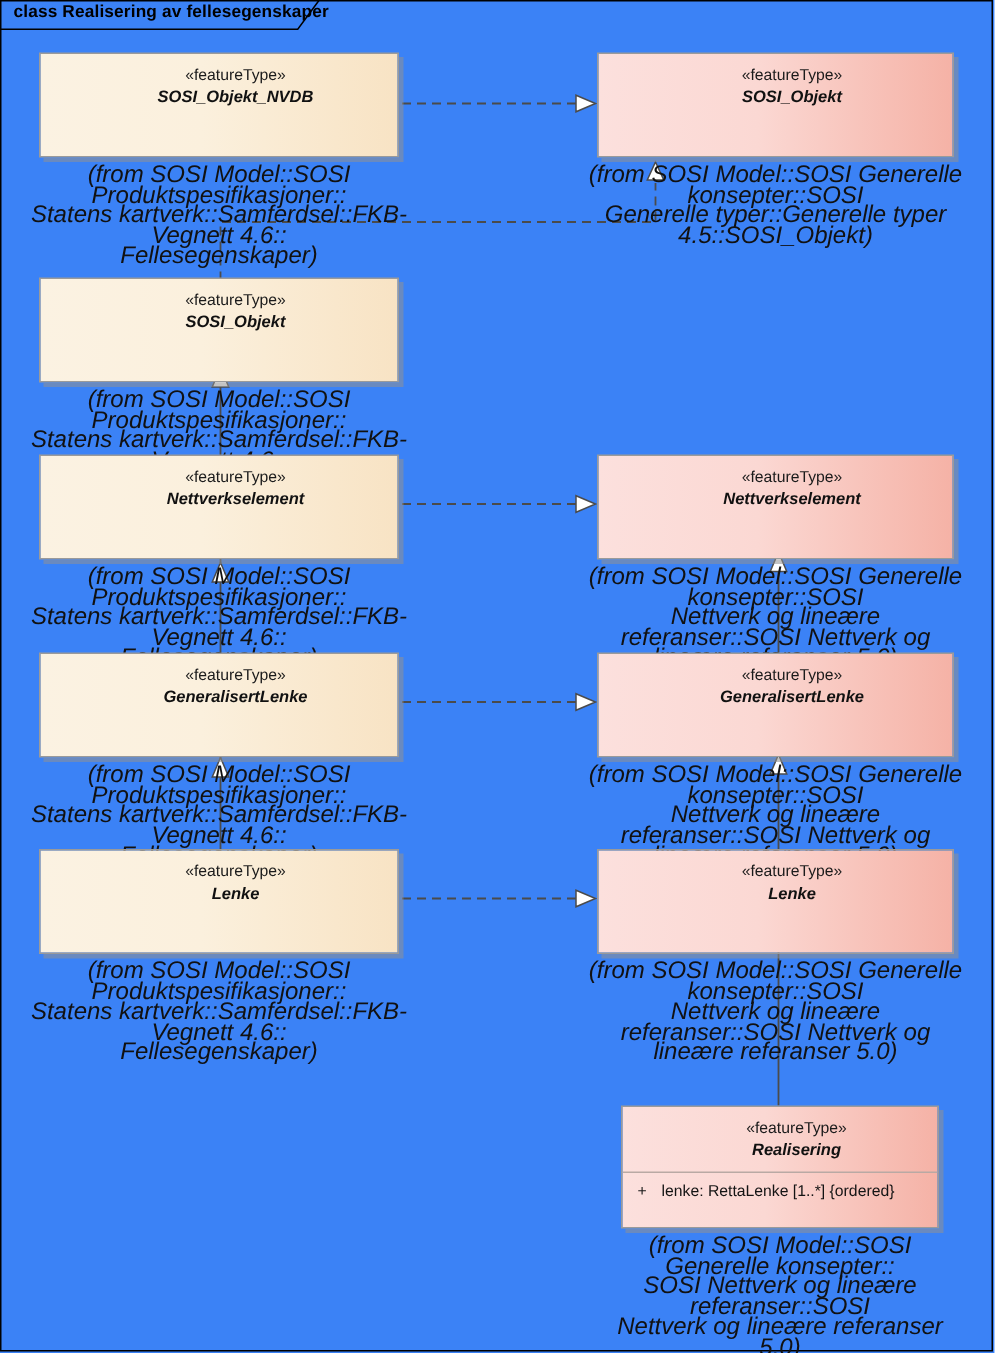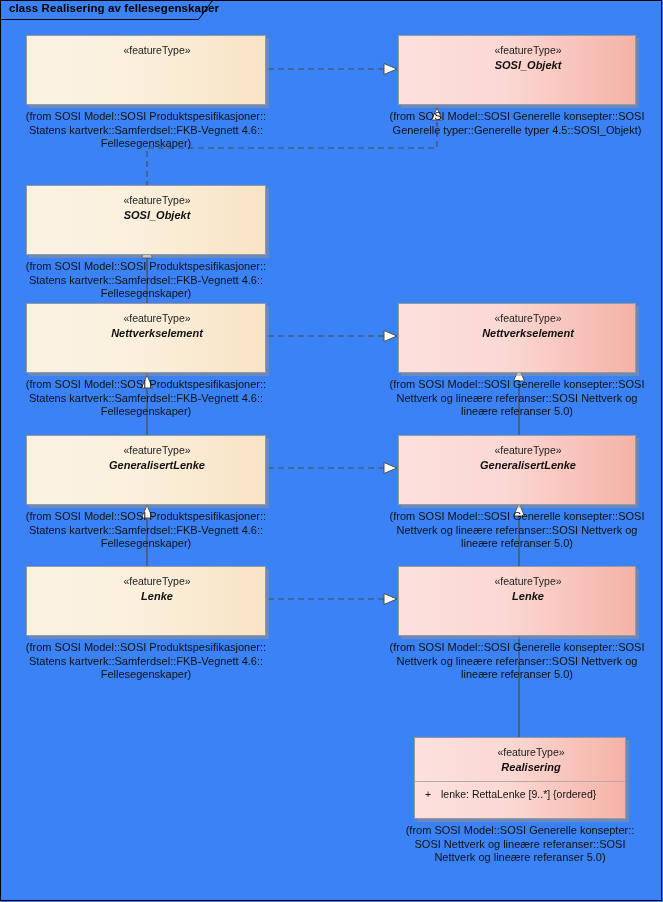--- a/index.html
+++ b/index.html
@@ -82,21 +82,22 @@
     color: #141414;
     padding: 6px 0 0 10px;
     white-space: nowrap;
   }
   .attr-vis { display: inline-block; width: 16px; }
 
   
   .caption {
     position: absolute;
     text-align: center;
-    font-size: 11px;
+    font-size: 16px;
+    font-style: italic;
     color: #111111;
     line-height: 13.5px;
     white-space: pre-line;
   }
 
   
   .conn {
     position: absolute;
     left: 0; top: 0;
     width: 663px; height: 902px;
@@ -169,20 +170,21 @@
     </g>
     <g>
       <line x1="268" y1="599" x2="384" y2="599" stroke="#4b4b4b" stroke-width="1.2" stroke-dasharray="6,4"></line>
       <path d="M384,593.5 L397,599 L384,604.5 z" fill="#ffffff" stroke="#4b4b4b" stroke-width="1"></path>
     </g>
   </svg>
 
   <div class="cls cream" style="left:26px; top:35px; width:240px; height:70px;">
     <div class="cls-header">
       <div class="stereotype">«featureType»</div>
+      <div class="clsname">SOSI_Objekt_NVDB</div>
     </div>
   </div>
   <div class="caption" style="left:16px; top:110px; width:260px;">(from SOSI Model::SOSI Produktspesifikasjoner::
 Statens kartverk::Samferdsel::FKB-Vegnett 4.6::
 Fellesegenskaper)</div>
 
   <div class="cls pink" style="left:398px; top:35px; width:238px; height:70px;">
     <div class="cls-header">
       <div class="stereotype">«featureType»</div>
       <div class="clsname">SOSI_Objekt</div>
@@ -261,20 +263,20 @@
 Nettverk og lineære referanser::SOSI Nettverk og
 lineære referanser 5.0)</div>
 
   <div class="cls pink" style="left:414px; top:737px; width:212px; height:82px;">
     <div class="cls-header">
       <div class="stereotype">«featureType»</div>
       <div class="clsname">Realisering</div>
     </div>
     <div class="cls-sep"></div>
     <div class="attr-row">
-      <span class="attr-vis">+</span><span>lenke: RettaLenke [9..*] {ordered}</span>
+      <span class="attr-vis">+</span><span>lenke: RettaLenke [1..*] {ordered}</span>
     </div>
   </div>
   <div class="caption" style="left:398px; top:824px; width:244px;">(from SOSI Model::SOSI Generelle konsepter::
 SOSI Nettverk og lineære referanser::SOSI
 Nettverk og lineære referanser 5.0)</div>
 
 </div>
 
 </body></html>

